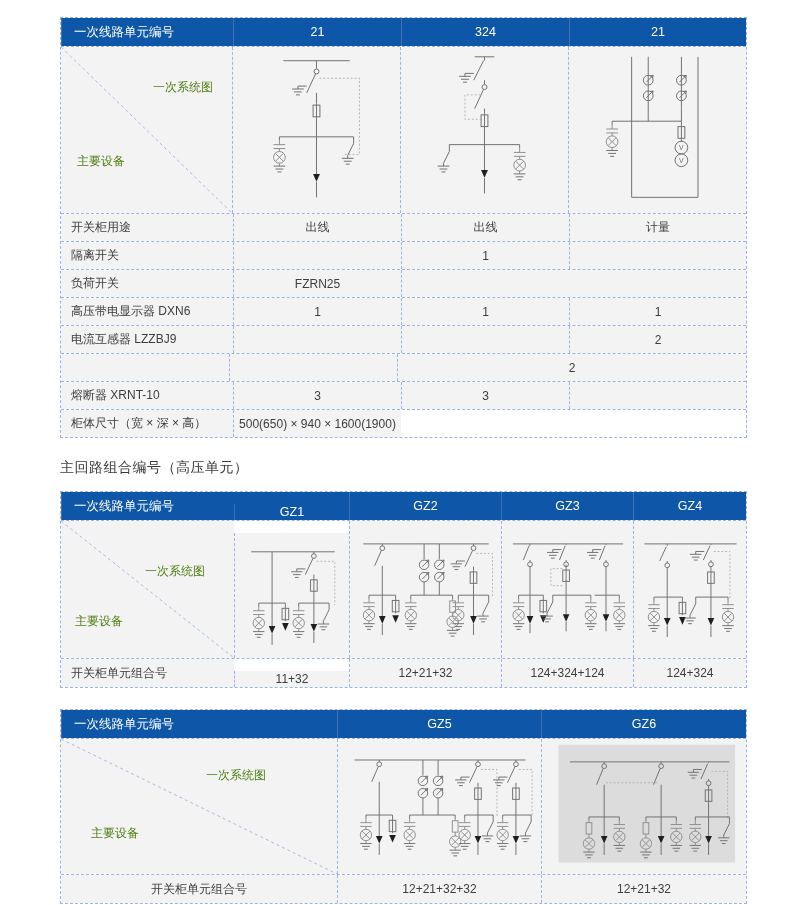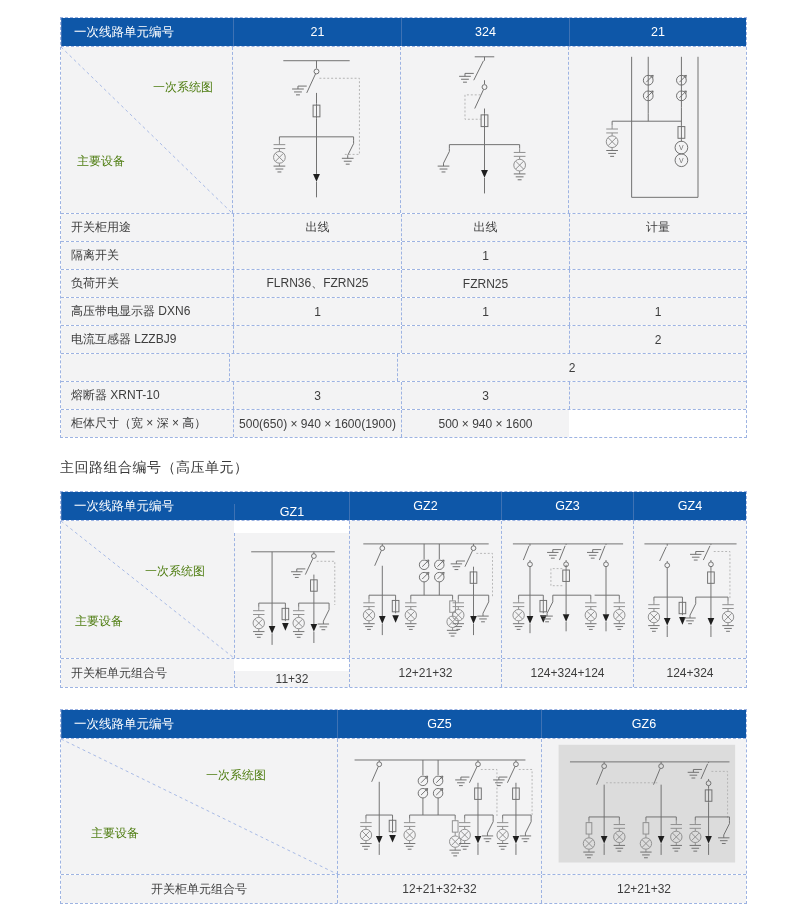--- a/index.html
+++ b/index.html
@@ -160,21 +160,20 @@
     <div class="cell c3">计量</div>
   </div>
   <div class="row datarow">
     <div class="cell lcell c0">隔离开关</div>
     <div class="cell c1"></div>
     <div class="cell c2">1</div>
     <div class="cell c3"></div>
   </div>
   <div class="row datarow">
     <div class="cell lcell c0">负荷开关</div>
-    <div class="cell c1">FLRN36、FZRN25</div>
     <div class="cell c2">FZRN25</div>
     <div class="cell c3"></div>
   </div>
   <div class="row datarow">
     <div class="cell lcell c0">高压带电显示器 DXN6</div>
     <div class="cell c1">1</div>
     <div class="cell c2">1</div>
     <div class="cell c3">1</div>
   </div>
   <div class="row datarow">
@@ -190,21 +189,20 @@
   </div>
   <div class="row datarow">
     <div class="cell lcell c0">熔断器 XRNT-10</div>
     <div class="cell c1">3</div>
     <div class="cell c2">3</div>
     <div class="cell c3"></div>
   </div>
   <div class="row datarow">
     <div class="cell lcell c0">柜体尺寸（宽 × 深 × 高）</div>
     <div class="cell c1">500(650) × 940 × 1600(1900)</div>
-    <div class="cell c2">500 × 940 × 1600</div>
   </div>
 </div>
 
 <div class="sect">主回路组合编号（高压单元）</div>
 
 <div class="tbl t2">
   <div class="row hrow">
     <div class="cell lcell c0">一次线路单元编号</div>
     <div class="cell c1">GZ1</div>
     <div class="cell c2">GZ2</div>

